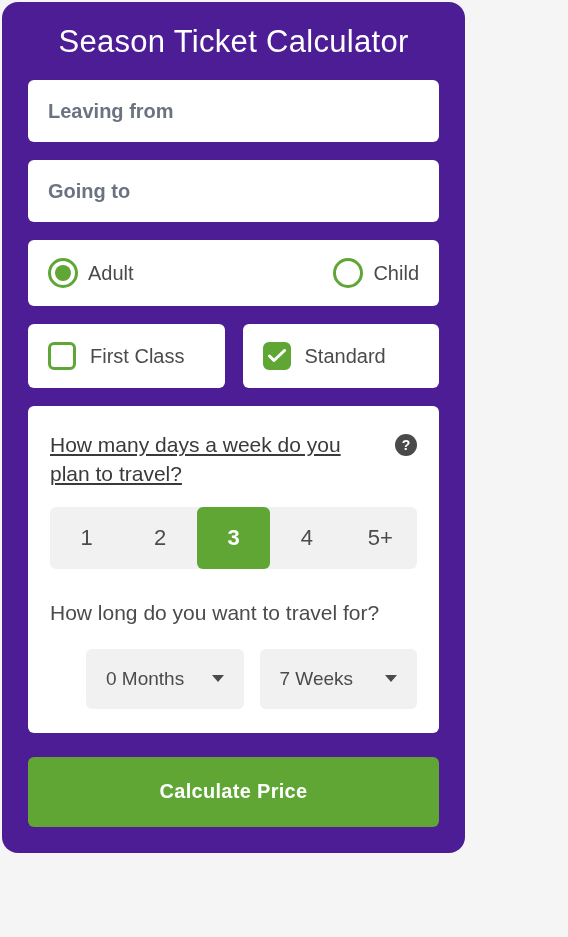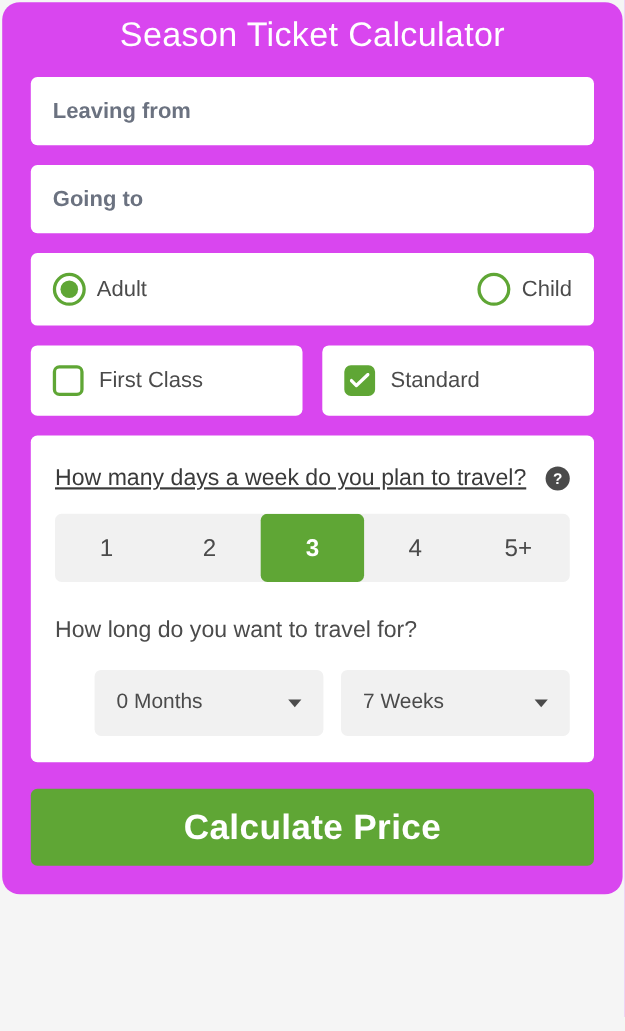--- a/index.html
+++ b/index.html
@@ -1,21 +1,21 @@
 <!DOCTYPE html>
 <html><head>
   <meta charset="utf-8">
   <style>
     * { box-sizing: border-box; margin: 0; padding: 0; font-family: -apple-system, BlinkMacSystemFont, 'Segoe UI', Helvetica, Arial, sans-serif; }
     body { background: #f5f5f5; padding: 2px; }
     .calculator {
-      width: 564px;
-      background: #d946ef;
+      width: 463px;
+      background: #4c1d95;
       border-radius: 16px;
-      padding: 12px 26px 26px 26px;
+      padding: 22px 26px 26px 26px;
     }
     .title {
       color: #fff;
       font-size: 31px;
       font-weight: 400;
       text-align: center;
       margin-bottom: 20px;
       letter-spacing: 0.3px;
     }
     .input-field {
@@ -158,21 +158,21 @@
       border-right: 6px solid transparent;
       border-top: 7px solid #4b4b4b;
     }
     .calc-btn {
       width: 100%;
       height: 70px;
       background: #5fa635;
       color: #fff;
       border: none;
       border-radius: 6px;
-      font-size: 32px;
+      font-size: 20px;
       font-weight: 700;
       cursor: pointer;
       letter-spacing: 0.3px;
     }
   </style>
 </head>
 <body>
 
 <div class="calculator">
   <h1 class="title">Season Ticket Calculator</h1>

